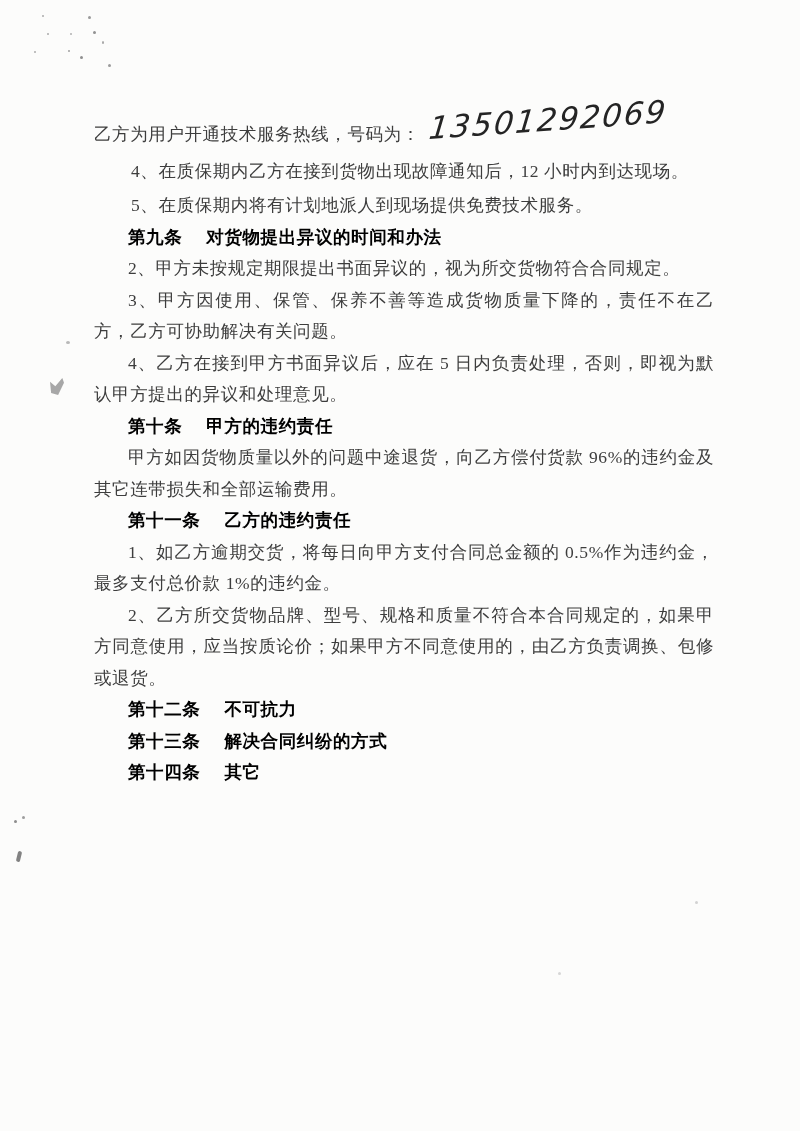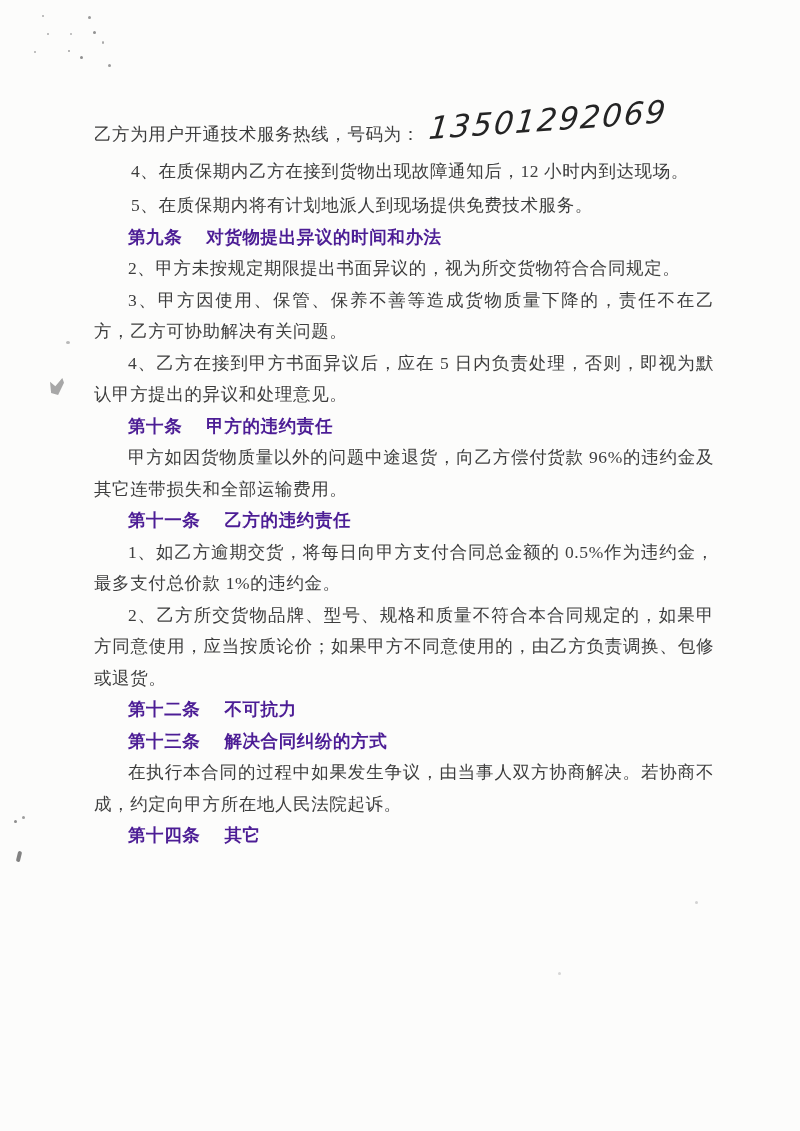--- a/index.html
+++ b/index.html
@@ -20,21 +20,21 @@
     text-align:justify;
     letter-spacing:0.6px;
   }
   .content p{margin:0;}
   .line-flush{text-indent:0;margin-bottom:5px !important;}
   .line-item{text-indent:37px;}
   .line-item.sp{margin-bottom:3px !important;}
   .para{text-indent:34px;}
   .heading{
     font-weight:bold;
-    color:#4c1d95;
+    color:#000000;
     text-indent:34px;
     text-align:left;
   }
   .hnum{margin-right:24px;}
   .hnum.narrow{}
   .hand{
     display:inline-block;
     font-family:"DejaVu Sans","Liberation Sans",sans-serif;
     font-style:italic;
     font-size:31px;
@@ -107,18 +107,17 @@
     <p class="heading"><span class="hnum">第十条</span><span>甲方的违约责任</span></p>
     <p class="para">甲方如因货物质量以外的问题中途退货，向乙方偿付货款 96%的违约金及其它连带损失和全部运输费用。</p>
 
     <p class="heading"><span class="hnum">第十一条</span><span>乙方的违约责任</span></p>
     <p class="para">1、如乙方逾期交货，将每日向甲方支付合同总金额的 0.5%作为违约金，最多支付总价款 1%的违约金。</p>
     <p class="para">2、乙方所交货物品牌、型号、规格和质量不符合本合同规定的，如果甲方同意使用，应当按质论价；如果甲方不同意使用的，由乙方负责调换、包修或退货。</p>
 
     <p class="heading"><span class="hnum">第十二条</span><span>不可抗力</span></p>
 
     <p class="heading"><span class="hnum">第十三条</span><span>解决合同纠纷的方式</span></p>
-    <p class="para">在执行本合同的过程中如果发生争议，由当事人双方协商解决。若协商不成，约定向甲方所在地人民法院起诉。</p>
 
     <p class="heading"><span class="hnum narrow">第十四条</span><span>其它</span></p>
 
   </div>
 </div>
 
 </body></html>

